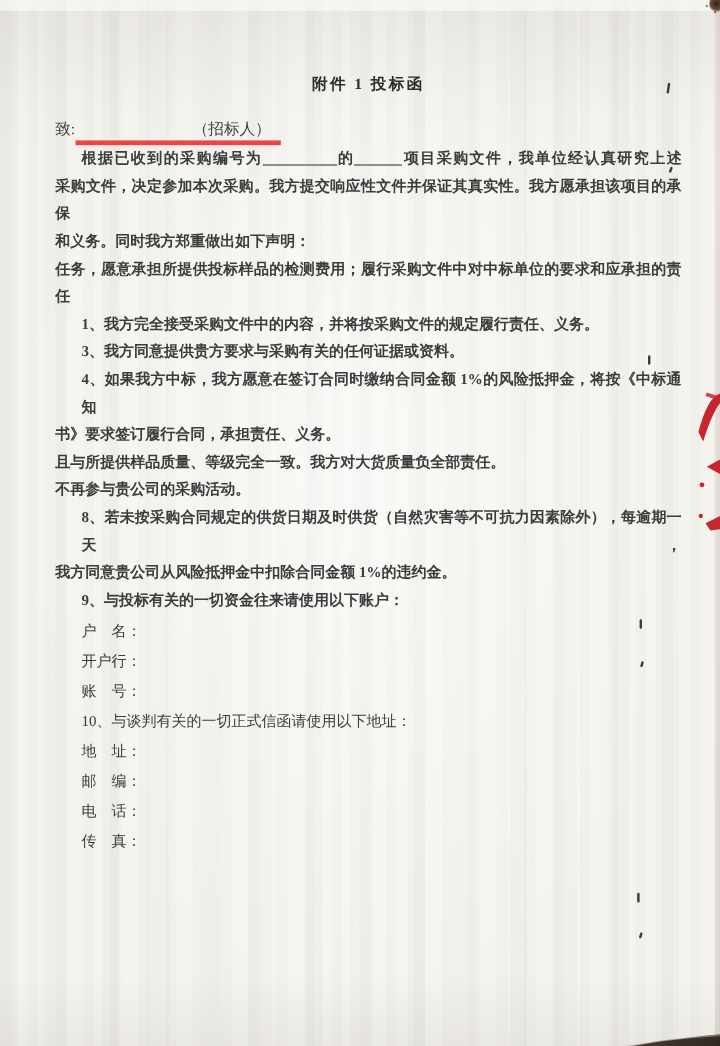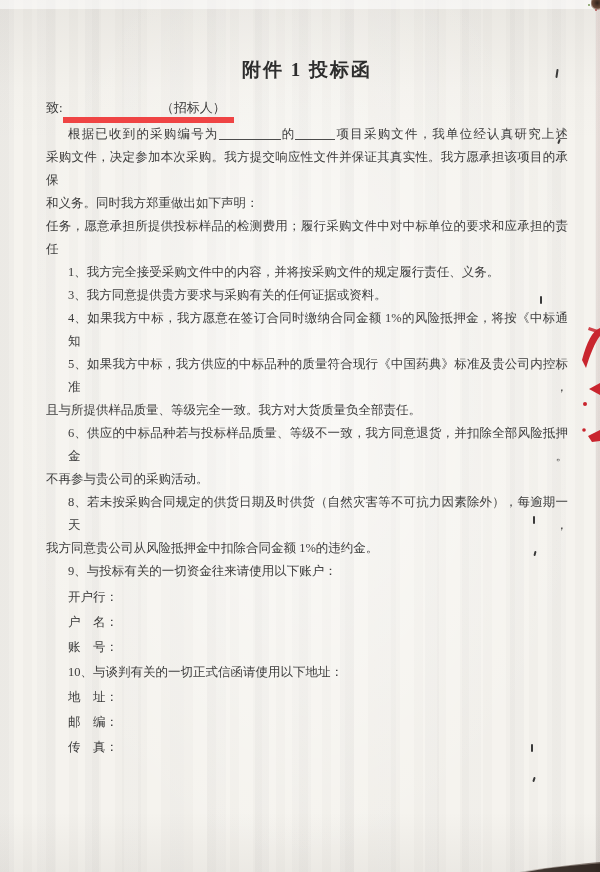--- a/index.html
+++ b/index.html
@@ -31,29 +31,29 @@
   .edge-top { position:absolute; top:0; left:0; right:0; height:9px; background:rgba(255,255,255,0.55); }
   .edge-right { position:absolute; right:0; top:0; width:4px; height:100%;
     background:linear-gradient(180deg, rgba(195,125,125,0.12), rgba(150,140,135,0.20)); }
 
   .doc {
     position:absolute; left:46px; top:0; width:522px;
     color:#3c3c3c; font-size:12.5px;
   }
   .title {
     margin-top:57px; text-align:center;
-    font-size:19px; font-weight:bold; color:#2d2d2d; letter-spacing:2px;
+    font-size:13px; font-weight:bold; color:#2d2d2d; letter-spacing:2px;
     line-height:25px;
   }
   .to-line { margin-top:14px; line-height:23px; font-size:13px; }
-  .to-underline { display:inline-block; border-bottom:6px solid #ef4444; line-height:18px; }
+  .to-underline { display:inline-block; border-bottom:4px solid #ef4444; line-height:18px; }
   .to-gap  { display:inline-block; width:98px; height:1px; }
   .to-tail { display:inline-block; width:8px; height:1px; }
 
-  .line { line-height:23px; }
+  .line { line-height:23px;font-weight:bold; }
   .indent { padding-left:22px; }
   .full { text-align:justify; text-align-last:justify; -moz-text-align-last:justify; }
 
   .blank { display:inline-block; border-bottom:1px solid #4c4c4c; height:12px; vertical-align:-2px; }
   .b1 { width:62px; } .b2 { width:40px; }
 
   .fields { line-height:25px; padding-left:22px; }
   .fields-bank { margin-top:2px; }
   .line-item10 { line-height:25px; padding-left:22px; }
 
@@ -99,39 +99,39 @@
   <div class="to-line"><span>致:</span><span class="to-underline"><span class="to-gap"></span><span>（招标人）</span><span class="to-tail"></span></span></div>
 
   <div class="line full indent"><span>根据已收到的采购编号为</span><span class="blank b1"></span><span>的</span><span class="blank b2"></span><span>项目采购文件，我单位经认真研究上述</span></div>
 
   <div class="line full">采购文件，决定参加本次采购。我方提交响应性文件并保证其真实性。我方愿承担该项目的承保</div>
   <div class="line">和义务。同时我方郑重做出如下声明：</div>
   <div class="line full">任务，愿意承担所提供投标样品的检测费用；履行采购文件中对中标单位的要求和应承担的责任</div>
   <div class="line indent">1、我方完全接受采购文件中的内容，并将按采购文件的规定履行责任、义务。</div>
   <div class="line indent">3、我方同意提供贵方要求与采购有关的任何证据或资料。</div>
   <div class="line full indent">4、如果我方中标，我方愿意在签订合同时缴纳合同金额 1%的风险抵押金，将按《中标通知</div>
-  <div class="line full indent">5、如果我方中标，我方供应的中标品种的质量符合现行《中国药典》标准及贵公司内控标准，</div>
+  <div class="line">书》要求签订履行合同，承担责任、义务。</div>
   <div class="line">且与所提供样品质量、等级完全一致。我方对大货质量负全部责任。</div>
-  <div class="line full indent">6、供应的中标品种若与投标样品质量、等级不一致，我方同意退货，并扣除全部风险抵押金。</div>
   <div class="line">不再参与贵公司的采购活动。</div>
   <div class="line full indent">8、若未按采购合同规定的供货日期及时供货（自然灾害等不可抗力因素除外），每逾期一天，</div>
   <div class="line">我方同意贵公司从风险抵押金中扣除合同金额 1%的违约金。</div>
   <div class="line indent">9、与投标有关的一切资金往来请使用以下账户：</div>
 
   <div class="fields fields-bank">
+    <div>户　名：</div>
     <div>开户行：</div>
-    <div>户　名：</div>
     <div>账　号：</div>
   </div>
 
   <div class="line-item10">10、与谈判有关的一切正式信函请使用以下地址：</div>
 
   <div class="fields">
     <div>地　址：</div>
     <div>邮　编：</div>
+    <div>电　话：</div>
     <div>传　真：</div>
   </div>
 
 </div>
 
 <svg class="red-marks" width="30" height="140" viewBox="0 0 30 140">
   <path d="M30,6 C22,9 17,20 12,38 L16,46 C20,33 25,20 30,14 Z" fill="#c9252e"></path>
   <path d="M28,8 L19,5 L18,8 L27,11 Z" fill="#c9252e" opacity="0.85"></path>
   <path d="M30,61 L19,67 L30,73 Z" fill="#c9252e"></path>
   <circle cx="15" cy="82" r="2" fill="#c9252e"></circle>

